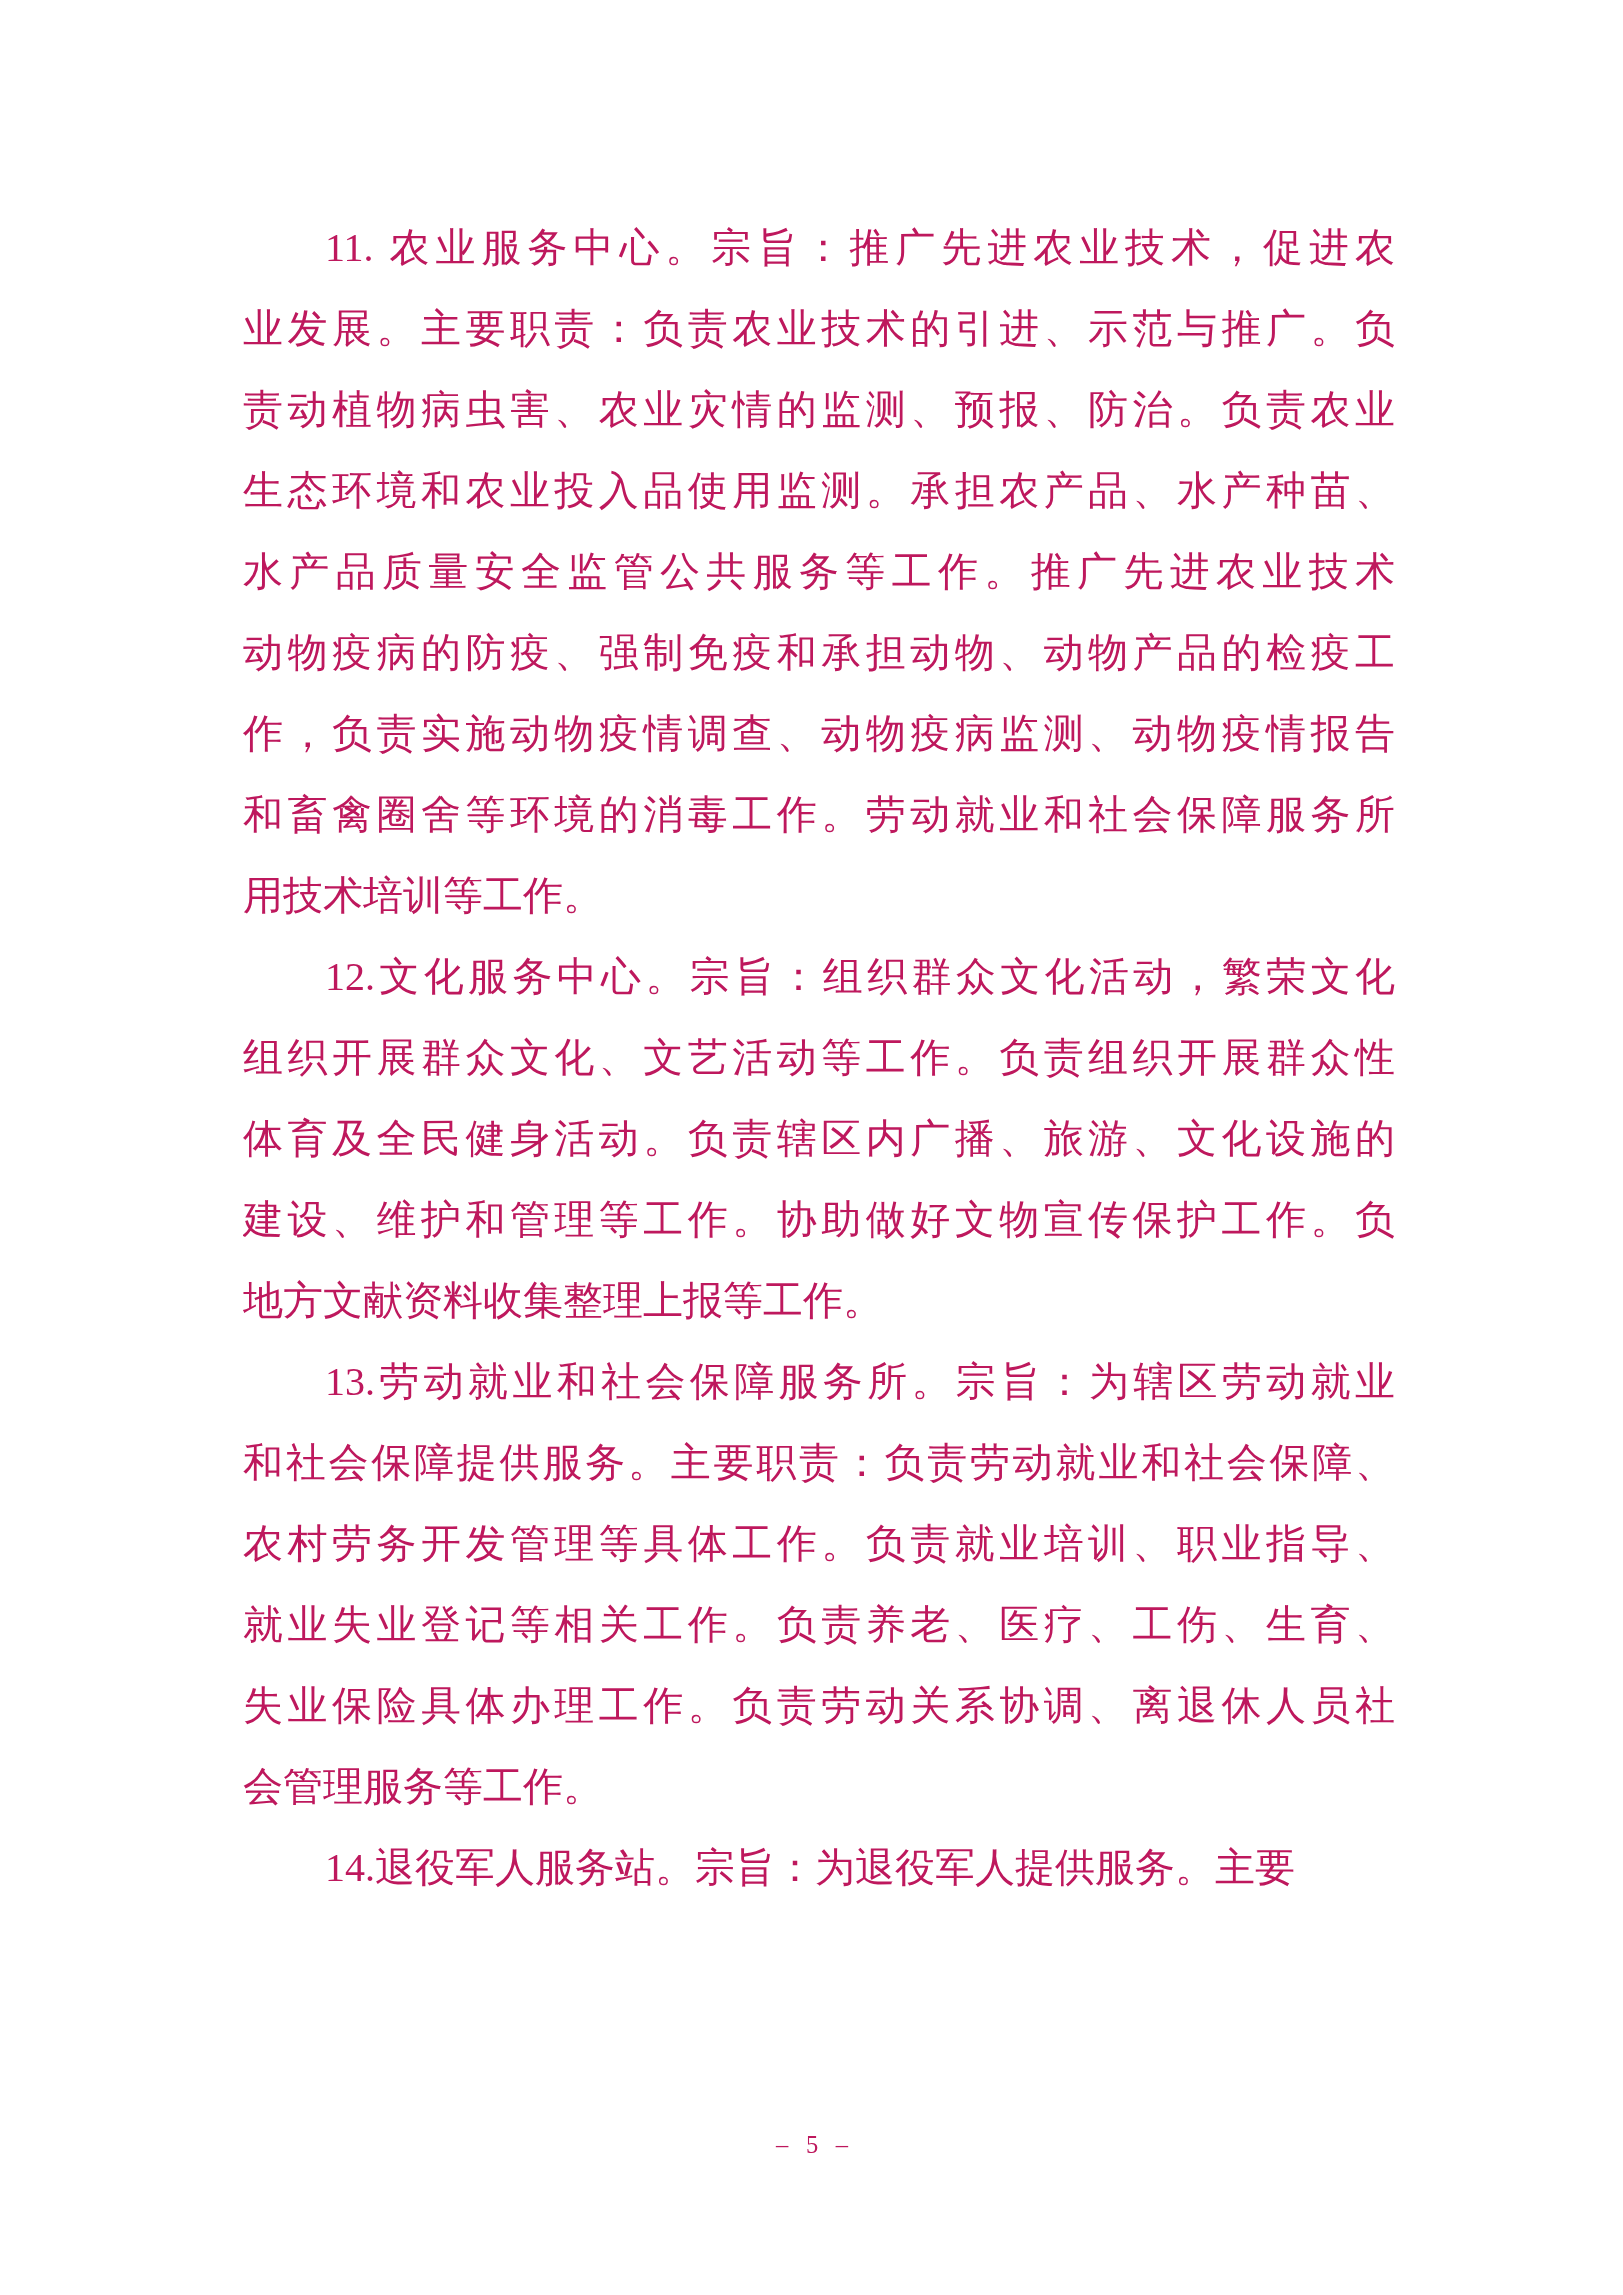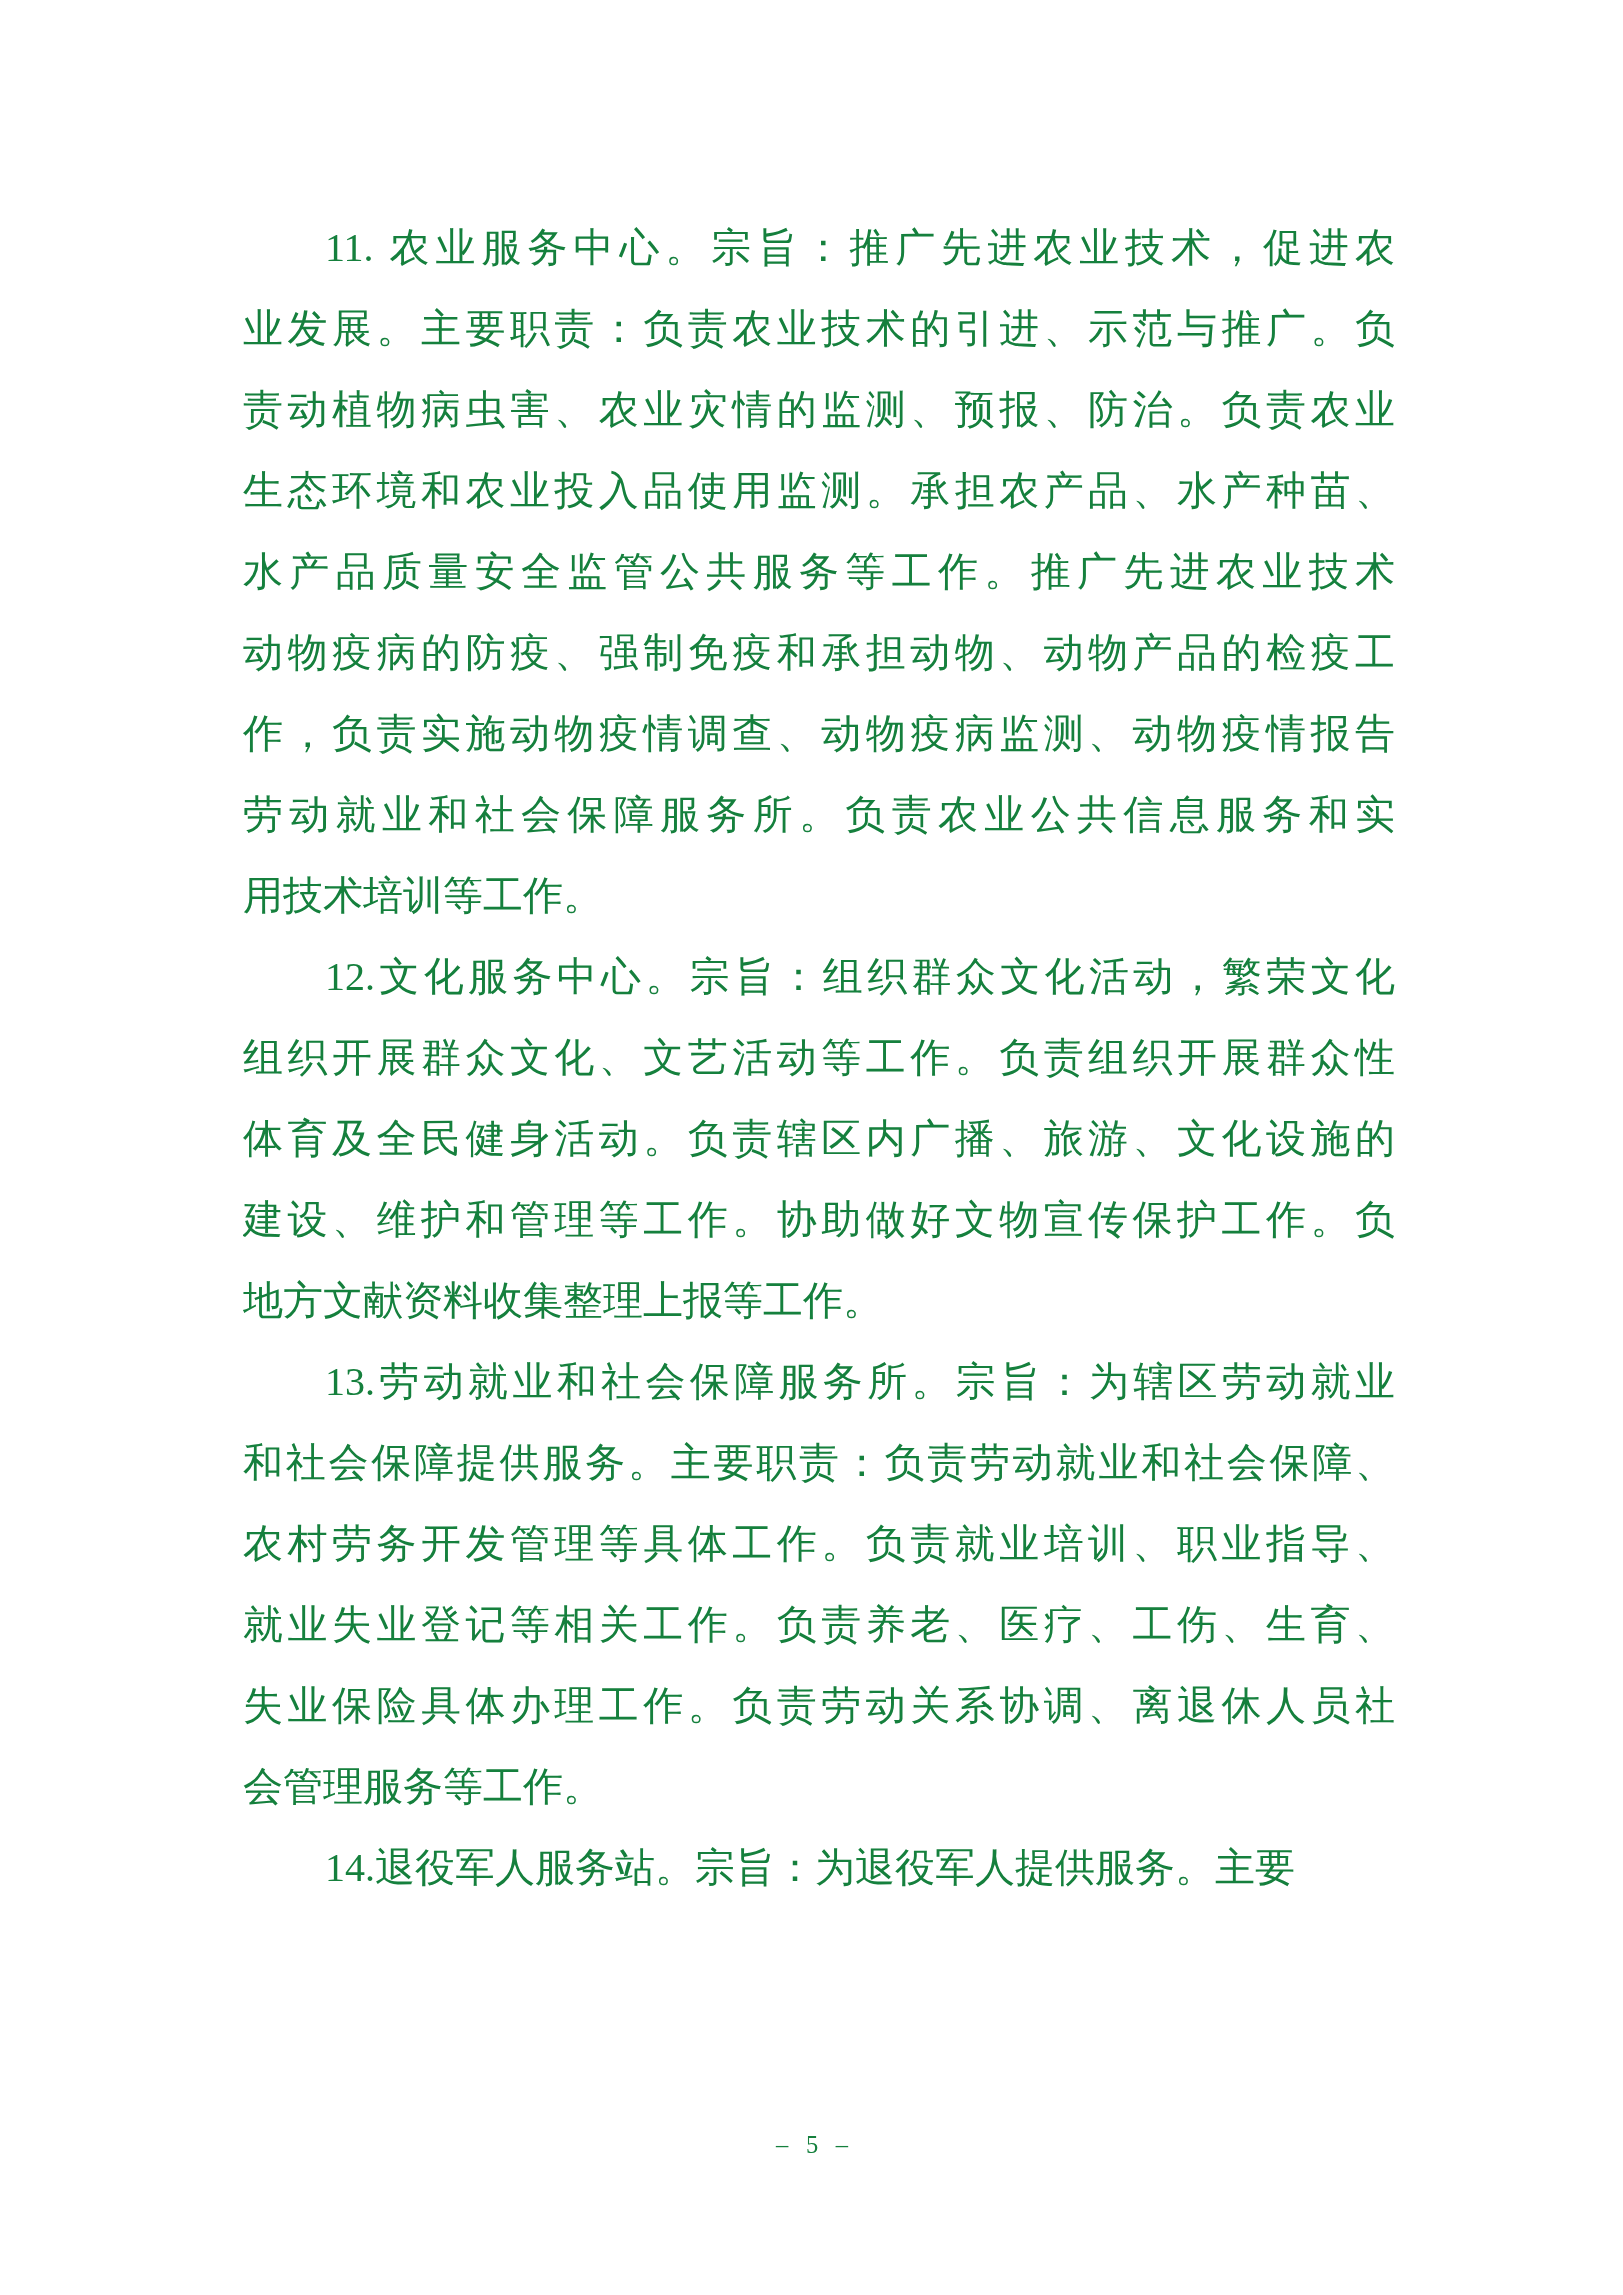--- a/index.html
+++ b/index.html
@@ -5,21 +5,21 @@
   html, body {
     margin: 0;
     padding: 0;
     background: #ffffff;
   }
   .page {
     position: relative;
     width: 1624px;
     height: 2295px;
     background: #ffffff;
-    color: #15803d;
+    color: #be185d;
     font-family: "Liberation Serif", "DejaVu Serif", serif;
     overflow: hidden;
   }
   .body-text {
     position: absolute;
     left: 243px;
     top: 207px;
     width: 1152px;
     font-size: 40px;
     line-height: 81px;
@@ -64,21 +64,21 @@
   <div class="body-text">
 
     <div class="para">
       <div class="line first">11. 农业服务中心。宗旨：推广先进农业技术，促进农</div>
       <div class="line">业发展。主要职责：负责农业技术的引进、示范与推广。负</div>
       <div class="line">责动植物病虫害、农业灾情的监测、预报、防治。负责农业</div>
       <div class="line">生态环境和农业投入品使用监测。承担农产品、水产种苗、</div>
       <div class="line">水产品质量安全监管公共服务等工作。推广先进农业技术</div>
       <div class="line">动物疫病的防疫、强制免疫和承担动物、动物产品的检疫工</div>
       <div class="line">作，负责实施动物疫情调查、动物疫病监测、动物疫情报告</div>
-      <div class="line">劳动就业和社会保障服务所。负责农业公共信息服务和实</div>
+      <div class="line">和畜禽圈舍等环境的消毒工作。劳动就业和社会保障服务所</div>
       <div class="line plast">用技术培训等工作。</div>
     </div>
 
     <div class="para">
       <div class="line first">12.文化服务中心。宗旨：组织群众文化活动，繁荣文化</div>
       <div class="line">组织开展群众文化、文艺活动等工作。负责组织开展群众性</div>
       <div class="line">体育及全民健身活动。负责辖区内广播、旅游、文化设施的</div>
       <div class="line">建设、维护和管理等工作。协助做好文物宣传保护工作。负</div>
       <div class="line plast">地方文献资料收集整理上报等工作。</div>
     </div>

